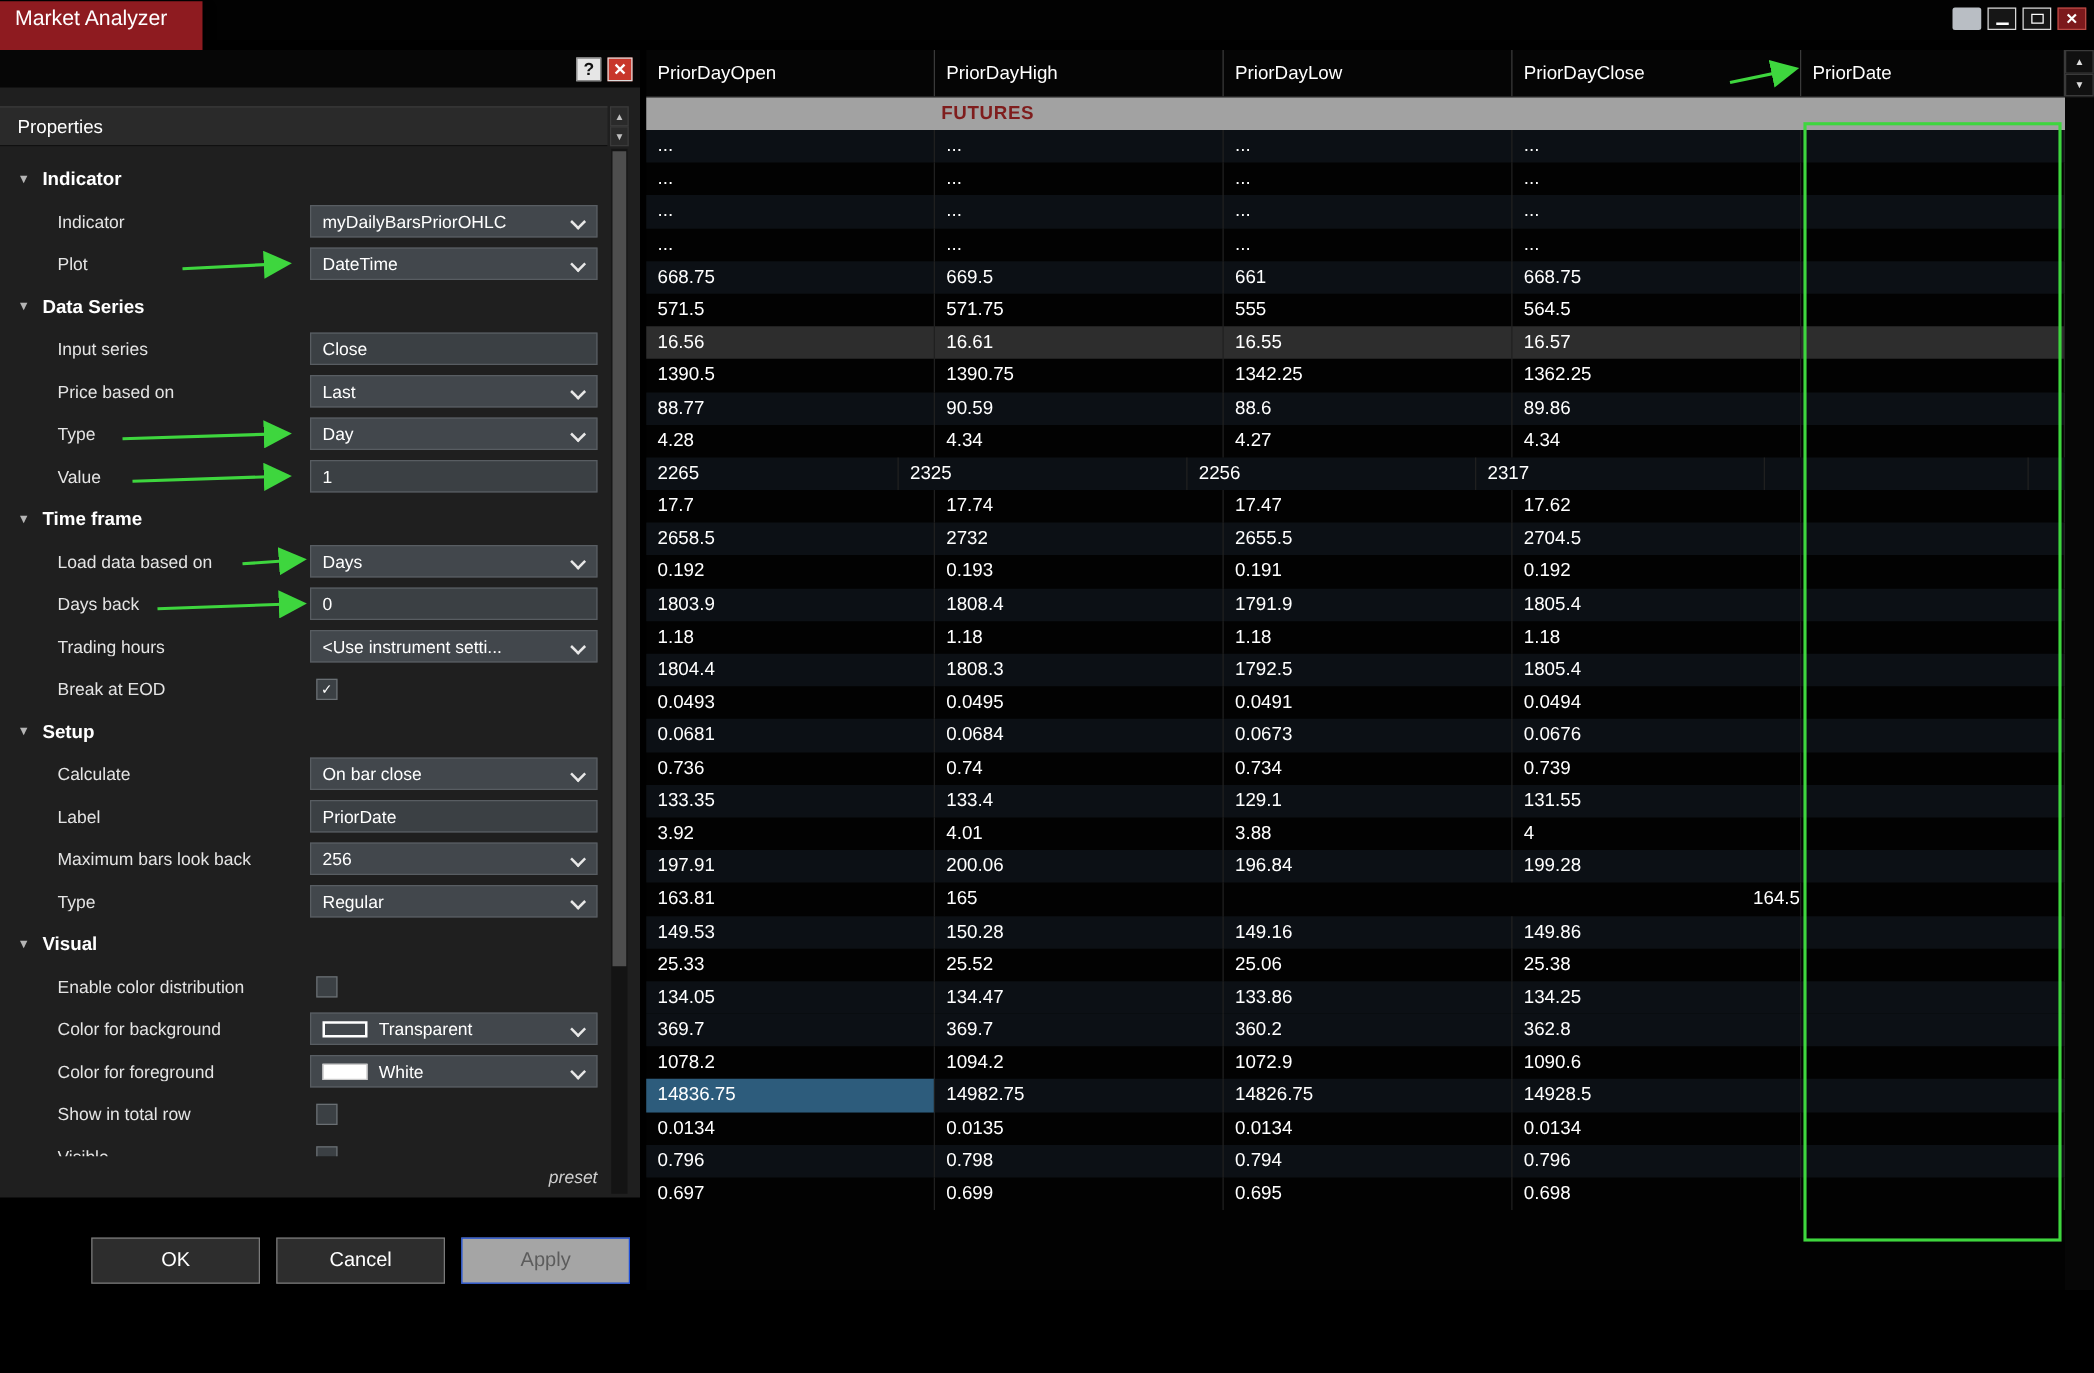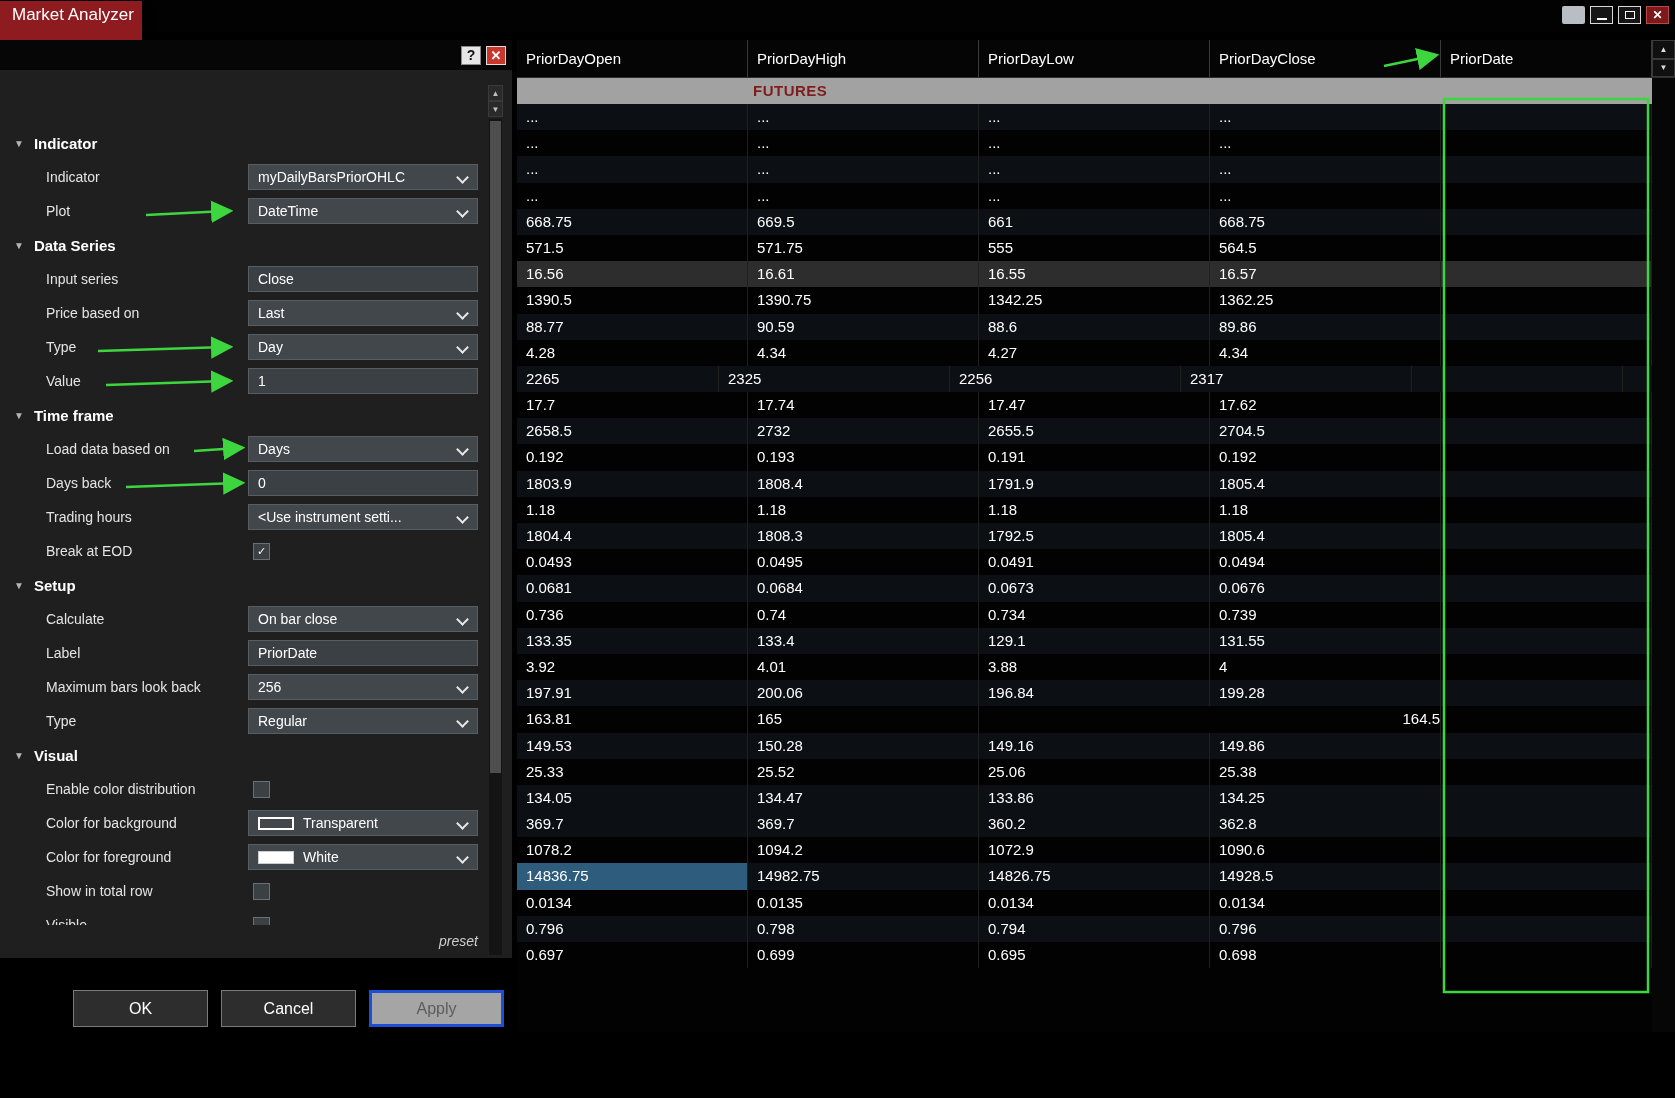--- a/index.html
+++ b/index.html
@@ -1,20 +1,20 @@
 <!DOCTYPE html>
 <html><head>
 <meta charset="utf-8">
 <style>
   html,body{margin:0;padding:0;}
   body{width:1675px;height:1098px;background:#000;font-family:"Liberation Sans",sans-serif;color:#fff;position:relative;overflow:hidden;}
 
   
   .titlebar{position:absolute;top:0;left:0;width:100%;height:32px;background:#020202;}
-  .title-tab{position:absolute;left:0;top:1px;height:40px;background:#8e1b20;color:#fff;font-size:17px;line-height:28px;padding:0 8px 0 12px;box-shadow:4px 4px 5px rgba(0,0,0,.7);}
+  .title-tab{position:absolute;left:0;top:1px;height:40px;background:#8e1b20;color:#fff;font-size:17px;line-height:28px;padding:0 28px 0 12px;box-shadow:4px 4px 5px rgba(0,0,0,.7);}
   .win-controls{position:absolute;right:6px;top:6px;display:flex;gap:5px;}
   .win-btn{width:23px;height:18px;display:flex;align-items:center;justify-content:center;box-sizing:border-box;}
   .wb-app{background:#b9bec4;border-radius:2px;}
   .wb-min,.wb-max{border:1px solid #d8d8d8;background:#161616;}
   .wb-min .bar{width:10px;height:2px;background:#fff;margin-top:7px;}
   .wb-max .box{width:10px;height:8px;border:1px solid #fff;box-sizing:border-box;}
   .wb-close{background:#7c191c;border:1px solid #b84a44;color:#fff;font-size:12px;font-weight:bold;}
 
   
   .dialog{position:absolute;left:0;top:40px;width:512px;height:992px;background:#1f1f1f;}
@@ -38,21 +38,21 @@
   .ctl{width:230px;height:26px;background:#42474c;border:1px solid #585d62;box-sizing:border-box;display:flex;align-items:center;padding:0 24px 0 9px;margin-right:8px;font-size:14px;position:relative;white-space:nowrap;overflow:hidden;}
   .ctl.txt{background:#3b4044;padding-right:0;}
   .ctl .chev{position:absolute;right:10px;top:8px;width:7px;height:7px;border-right:2px solid #e8e8e8;border-bottom:2px solid #e8e8e8;transform:rotate(45deg);}
   .cbx{width:15px;height:15px;background:#3b4044;border:1px solid #6a6f73;margin-left:5px;display:flex;align-items:center;justify-content:center;font-size:11px;color:#fff;box-sizing:content-box;}
   .swatch{width:36px;height:13px;margin-right:9px;box-sizing:border-box;flex:none;}
   .swatch.transparent{border:2px solid #fff;background:transparent;}
   .swatch.white{background:#fff;border:1px solid #ccc;}
   .preset{position:absolute;top:893px;right:34px;font-style:italic;font-size:14px;color:#cfcfcf;}
   .dialog-footer{position:absolute;bottom:0;left:0;width:100%;height:74px;background:#000;display:flex;align-items:flex-end;padding:0 0 5px 73px;gap:13px;box-sizing:border-box;}
   .btn{width:135px;height:37px;background:#2d2d2d;border:1px solid #7a7a7a;color:#fff;font-size:16px;display:flex;align-items:center;justify-content:center;box-sizing:border-box;}
-  .btn.disabled{background:#a5a5a5;color:#5c5c5c;border:3px solid #1d4ed8;}
+  .btn.disabled{background:#a5a5a5;color:#5c5c5c;border:1px solid #1d4ed8;}
 
   
   .table{position:absolute;left:517px;top:40px;width:1158px;height:992px;background:#020202;}
   .t-header{display:flex;height:38px;background:#050505;border-bottom:1px solid #2e2e2e;box-sizing:border-box;}
   .th-cell{box-sizing:border-box;border-right:1px solid #3a3a3a;padding-left:9px;font-size:15px;line-height:37px;color:#fff;overflow:hidden;white-space:nowrap;flex:none;}
   .th-scroll{width:23px;display:flex;flex-direction:column;flex:none;}
   .th-arrow{flex:1;display:flex;align-items:center;justify-content:center;font-size:8px;color:#ddd;border:1px solid #3a3a3a;background:#101010;box-sizing:border-box;}
   .futures{position:relative;height:26px;background:#a2a2a2;width:1135px;}
   .futures-label{position:absolute;left:236px;top:0;line-height:26px;color:#7f1d1d;font-size:15px;font-weight:600;letter-spacing:.5px;}
   .t-body{position:relative;width:1135px;}
@@ -81,20 +81,23 @@
       </div>
     <div class="win-btn wb-close">✕</div>
   </div>
 </div>
 
 <div class="dialog">
   <div class="dialog-titlebar">
     <div class="help-btn">?</div>
     <div class="dlg-close-btn">✕</div>
   </div>
+  <div class="props-header">
+    <span>Properties</span>
+  </div>
   <div class="props-spin">
     <div class="spin-arrow">▲</div>
     <div class="spin-arrow">▼</div>
   </div>
   <div class="props-scrollbar">
     <div class="props-thumb"></div>
   </div>
 
   <div class="props-content">
       <div class="prop-row section-row">

